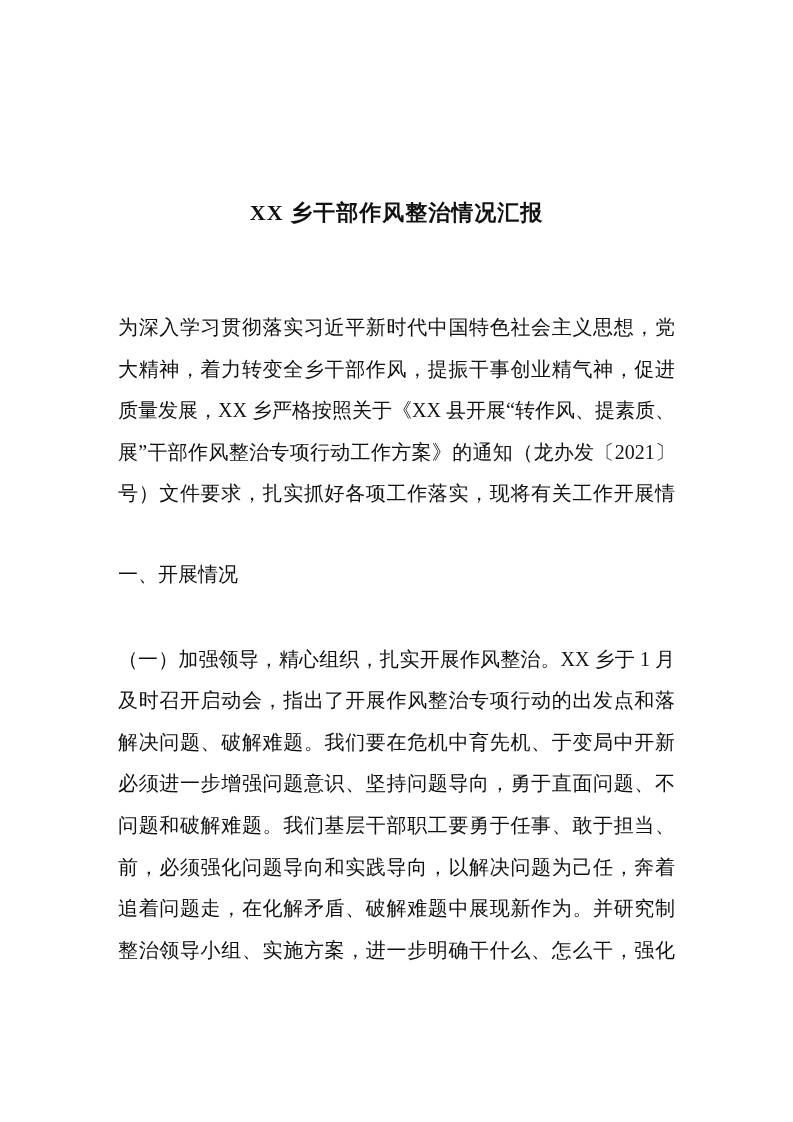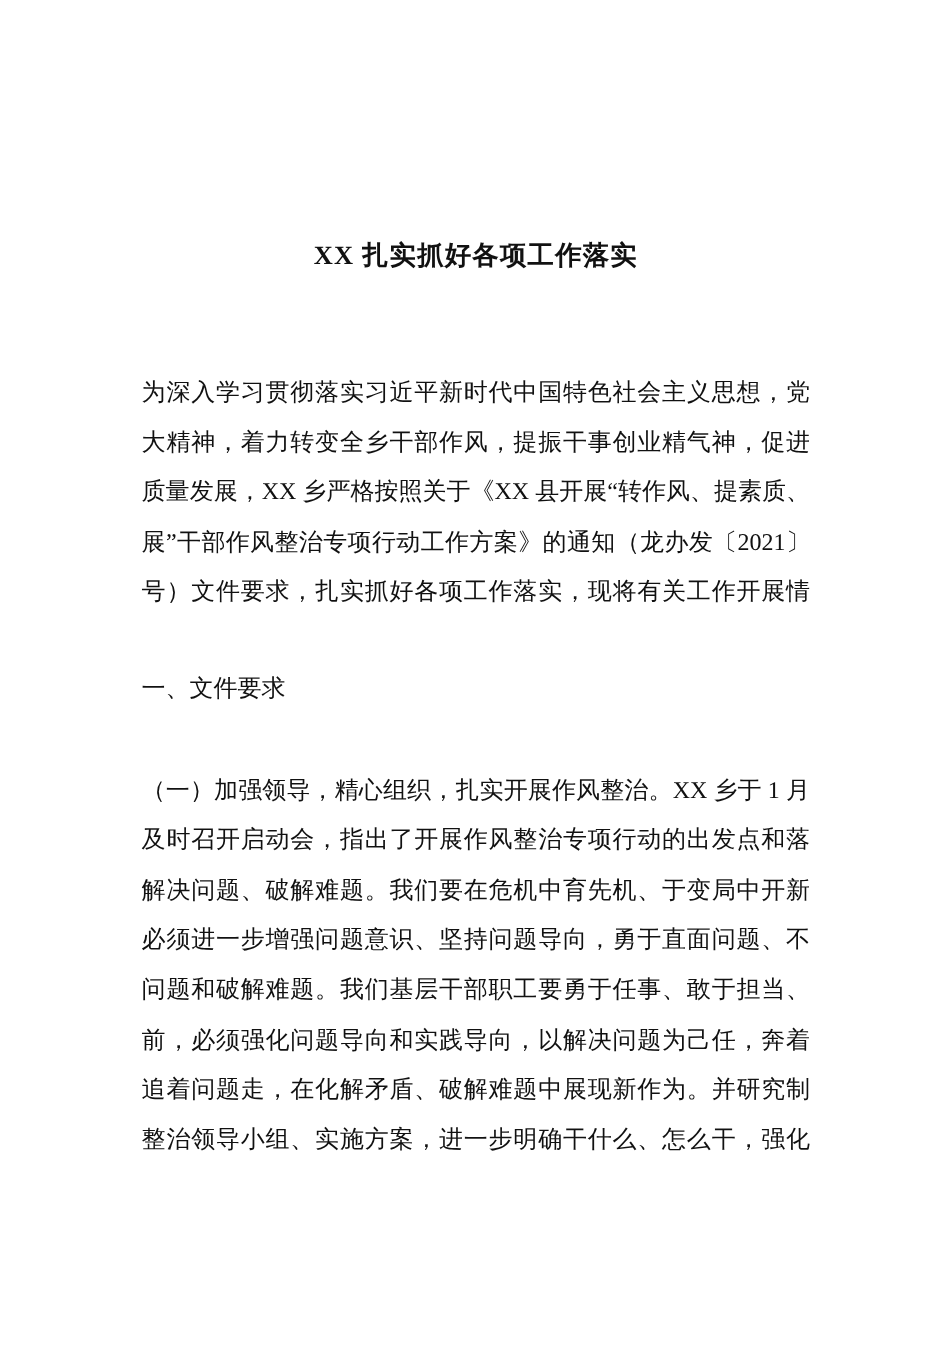--- a/index.html
+++ b/index.html
@@ -34,31 +34,31 @@
   .para-sub { margin-top: 43px; }
   .line { height: 41.6px; overflow: hidden; }
   .jl { text-align: justify; text-align-last: justify; }
   .ll { text-align: left; text-align-last: left; }
 </style>
 </head>
 <body>
 
 <div class="page">
 
-  <h1 class="doc-title">XX 扎实抓好各项工作落实</h1>
+  <h1 class="doc-title">XX 乡干部作风整治情况汇报</h1>
 
   <div class="para para-intro">
     <div class="line jl">为深入学习贯彻落实习近平新时代中国特色社会主义思想，党的 XX</div>
     <div class="line jl">大精神，着力转变全乡干部作风，提振干事创业精气神，促进 XX 高</div>
     <div class="line jl">质量发展，XX 乡严格按照关于《XX 县开展“转作风、提素质、促发</div>
     <div class="line jl">展”干部作风整治专项行动工作方案》的通知（龙办发〔2021〕52</div>
     <div class="line jl">号）文件要求，扎实抓好各项工作落实，现将有关工作开展情况汇报</div>
   </div>
 
-  <div class="section-heading">一、文件要求</div>
+  <div class="section-heading">一、开展情况</div>
 
   <div class="para para-sub">
     <div class="line jl">（一）加强领导，精心组织，扎实开展作风整治。XX 乡于 1 月 6 日</div>
     <div class="line jl">及时召开启动会，指出了开展作风整治专项行动的出发点和落脚点是</div>
     <div class="line jl">解决问题、破解难题。我们要在危机中育先机、于变局中开新局，就</div>
     <div class="line jl">必须进一步增强问题意识、坚持问题导向，勇于直面问题、不断解决</div>
     <div class="line jl">问题和破解难题。我们基层干部职工要勇于任事、敢于担当、冲锋在</div>
     <div class="line jl">前，必须强化问题导向和实践导向，以解决问题为己任，奔着问题去、</div>
     <div class="line jl">追着问题走，在化解矛盾、破解难题中展现新作为。并研究制定作风</div>
     <div class="line jl">整治领导小组、实施方案，进一步明确干什么、怎么干，强化对全乡</div>

